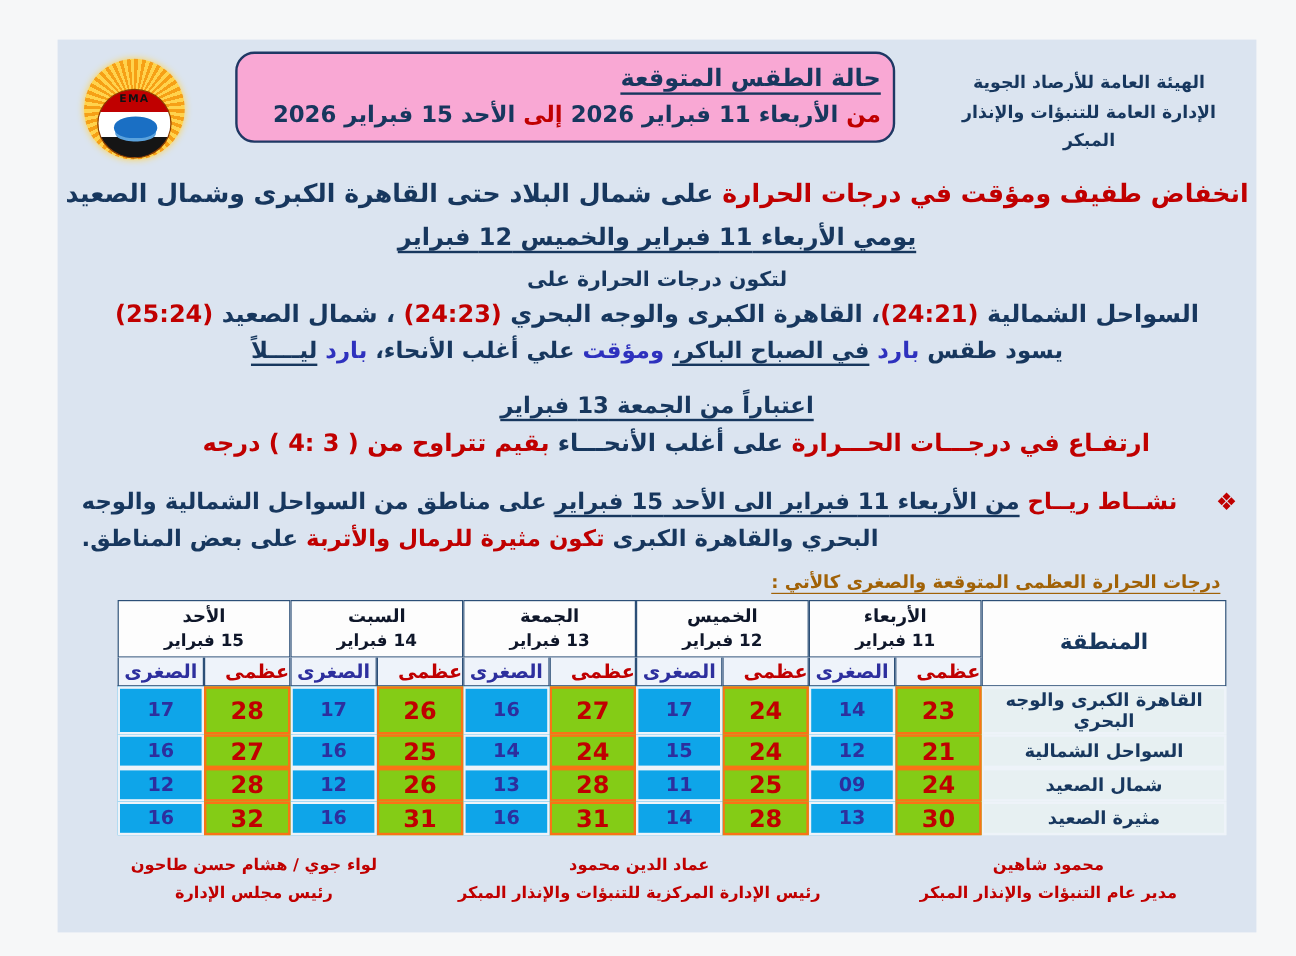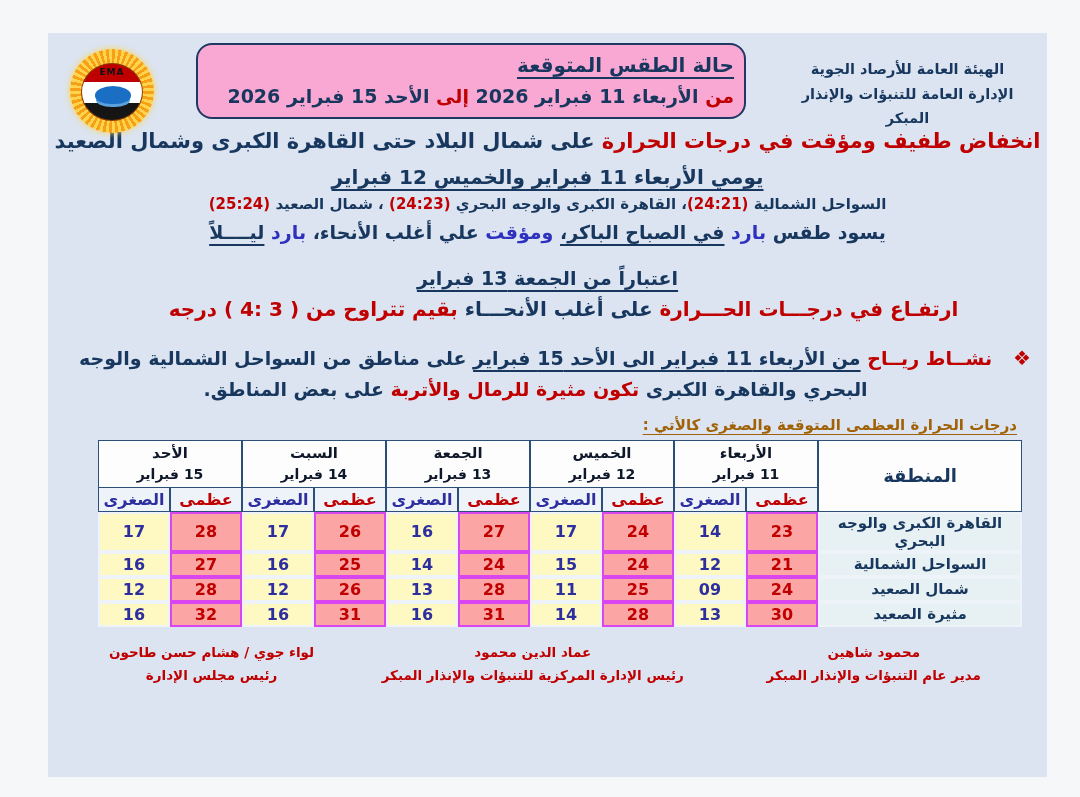--- a/index.html
+++ b/index.html
@@ -37,65 +37,65 @@
   .titlebox .t2 { font-size:19px; margin-top:8px; color:#17375e; }
 
   
   .logo { width:100px; height:88px; position:relative; margin-top:6px; }
   .rays {
     position:absolute; left:8px; top:2px; width:84px; height:84px; border-radius:50%;
     background: repeating-conic-gradient(#f6a016 0deg 4.5deg, #ffd34d 4.5deg 9deg);
     box-shadow: 0 0 6px #ffd34d;
   }
   .globe {
-    position:absolute; left:19px; top:16px; width:62px; height:58px;
+    position:absolute; left:19px; top:27px; width:62px; height:58px;
     border-radius:50%; overflow:hidden; border:1.5px solid #8a3c00;
     background: linear-gradient(#c00000 0 32%, #ffffff 32% 70%, #151515 70% 100%);
   }
   .globe .ema { position:absolute; top:3px; left:0; right:0; text-align:center; font-size:9px; color:#111; letter-spacing:1px; }
   .globe .cloud {
     position:absolute; left:13px; top:22px; width:36px; height:18px;
     background:#1a6fc4; border-radius:50% 50% 45% 45%;
     box-shadow: 0 4px 0 -1px #5aa2dd;
   }
 
   
   .line { text-align:center; color:#17375e; }
-  .l1 { font-size:21px; }
+  .l1 { margin-top:20px; font-size:21px; }
   .l2 { margin-top:12px; font-size:20px; }
   .l3 { margin-top:14px; font-size:17px; }
-  .l4 { margin-top:6px;  font-size:15px; }
+  .l4 { margin-top:6px;  font-size:20px; }
   .l5 { margin-top:8px;  font-size:19px; }
   .l6 { margin-top:24px; font-size:19px; }
   .l7 { margin-top:8px;  font-size:20px;padding-left:32px; }
 
   .bullet-row { display:flex; margin:22px 16px 0 20px; }
   .bullet-icon { color:#c00000; font-size:20px; margin-left:10px; line-height:1.55; }
-  .bullet-text { font-size:19px; line-height:1.65; color:#17375e; text-align:center; }
+  .bullet-text { font-size:19px; line-height:1.65; color:#17375e; text-align:left; }
 
   .caption {
     margin:10px 30px 0 0; text-align:right;
     font-size:15px; color:#a16207;
     text-decoration:underline; text-underline-offset:4px;
   }
 
   
   table { table-layout:fixed; width:924px; margin:6px 25px 0 0; border-collapse:separate; border-spacing:0; }
   col.c-region { width:204px; }
   col.c-temp   { width:72px; }
   th, td { text-align:center; vertical-align:middle; overflow:hidden; }
   .day-cell { background:#fdfdfd; border:1px solid #2c4f77; color:#0f172a; font-size:15px; padding:3px 0 4px; height:48px; }
   .day-cell .date { margin-top:4px; font-size:14px; }
   .region-head { background:#fdfdfd; border:1px solid #2c4f77; color:#17375e; font-size:18px; }
   .sub-cell { background:#eef3fa; border:1px solid #2c4f77; border-top:none; font-size:16px; height:24px; }
-  .sub-max { color:#c00000; }
+  .sub-max { color:#c00000;text-align:right; }
   .sub-min { color:#2d2f9e; }
   td.region { background:#e7f0f2; color:#17375e; font-size:15px; border:2px solid #eef3f9; height:25px; padding:0 4px; }
-  td.tmax { background:#fca5a5; color:#c00000; font-size:16px; border:2px solid #d946ef; }
-  td.tmin { background:#fef9c3; color:#2d2f9e; font-size:16px; border:2px solid #eef3f9; }
+  td.tmax { background:#84cc16; color:#c00000; font-size:20px; border:2px solid #f97316; }
+  td.tmin { background:#0ea5e9; color:#2d2f9e; font-size:16px; border:2px solid #eef3f9; }
 
   
   .footer { display:flex; justify-content:space-between; margin:14px 30px 0 40px; }
   .sig { text-align:center; color:#c00000; font-size:13.5px; line-height:1.7; }
   .sig.right { width:290px; }
   .sig.center { width:400px; }
   .sig.left { width:250px; }
 </style>
 </head>
 <body>
@@ -123,20 +123,21 @@
       </div>
     </div>
   </div>
 
   <div class="line l1">
     <span class="red">انخفاض طفيف ومؤقت في درجات الحرارة </span><span class="navy">على شمال البلاد حتى القاهرة الكبرى وشمال الصعيد</span>
   </div>
 
   <div class="line l2 u">يومي الأربعاء 11 فبراير والخميس 12 فبراير</div>
 
+  <div class="line l3">لتكون درجات الحرارة على</div>
 
   <div class="line l4">
     <span class="navy">السواحل الشمالية </span><span class="red" dir="ltr">(24:21)</span><span class="navy">، القاهرة الكبرى والوجه البحري </span><span class="red" dir="ltr">(24:23)</span><span class="navy"> ، شمال الصعيد </span><span class="red" dir="ltr">(25:24)</span>
   </div>
 
   <div class="line l5">
     <span class="navy">يسود طقس </span><span class="blue">بارد </span><span class="navy u">في الصباح الباكر،</span><span class="blue"> ومؤقت </span><span class="navy">علي أغلب الأنحاء، </span><span class="blue">بارد </span><span class="navy u">ليــــلاً</span>
   </div>
 
   <div class="line l6 u">اعتباراً من الجمعة 13 فبراير</div>

